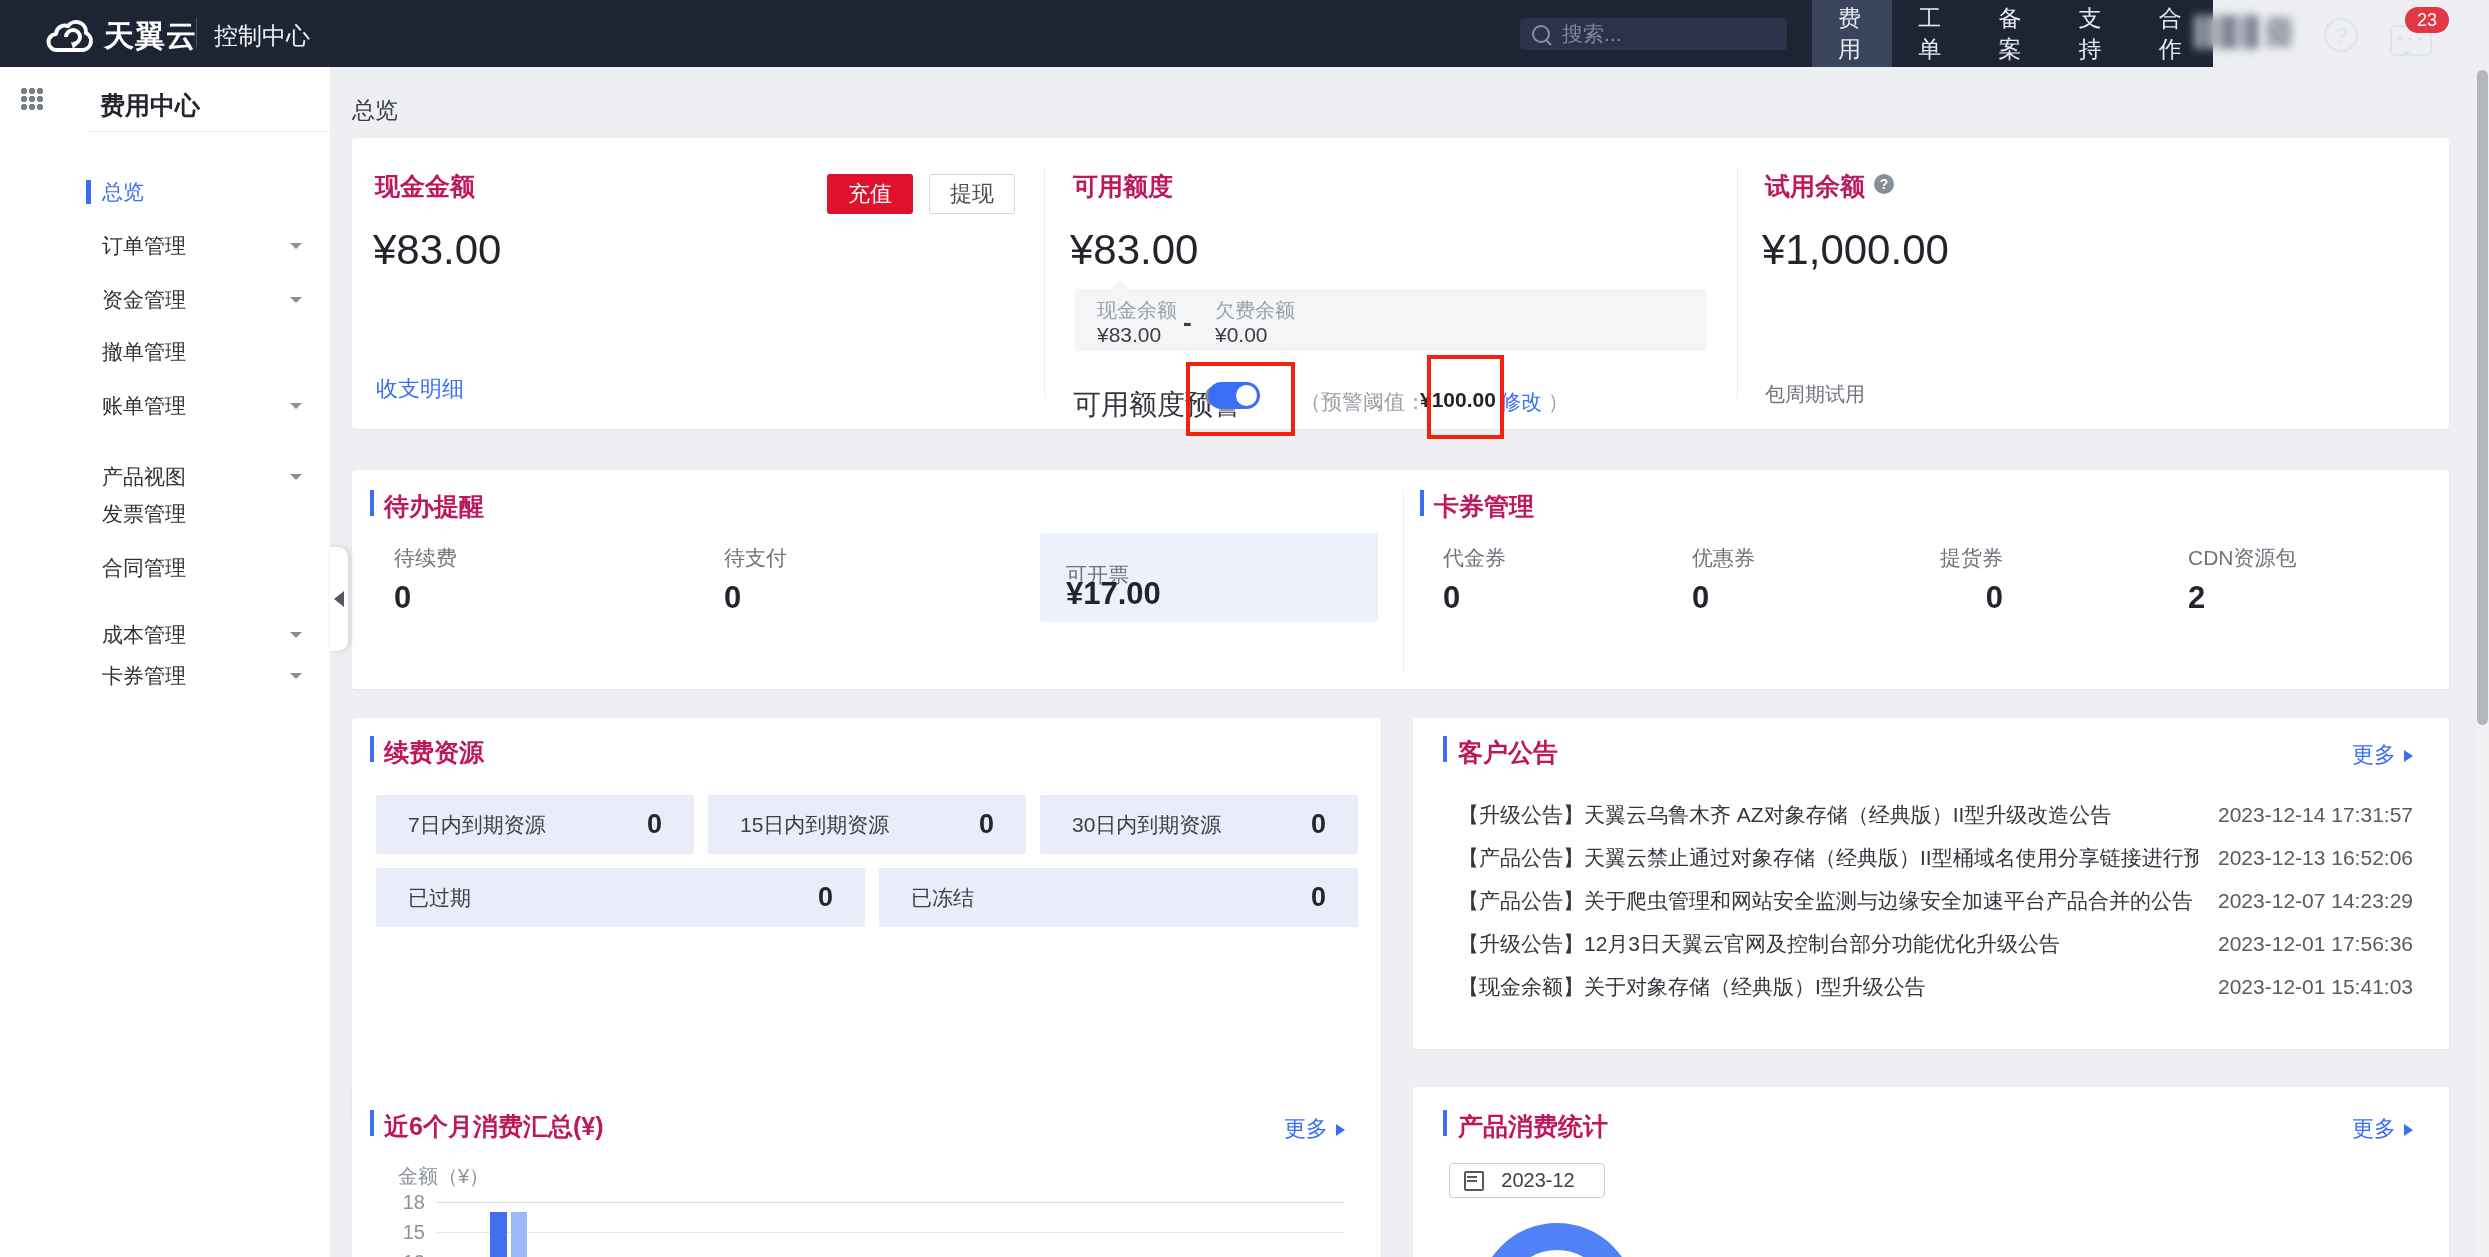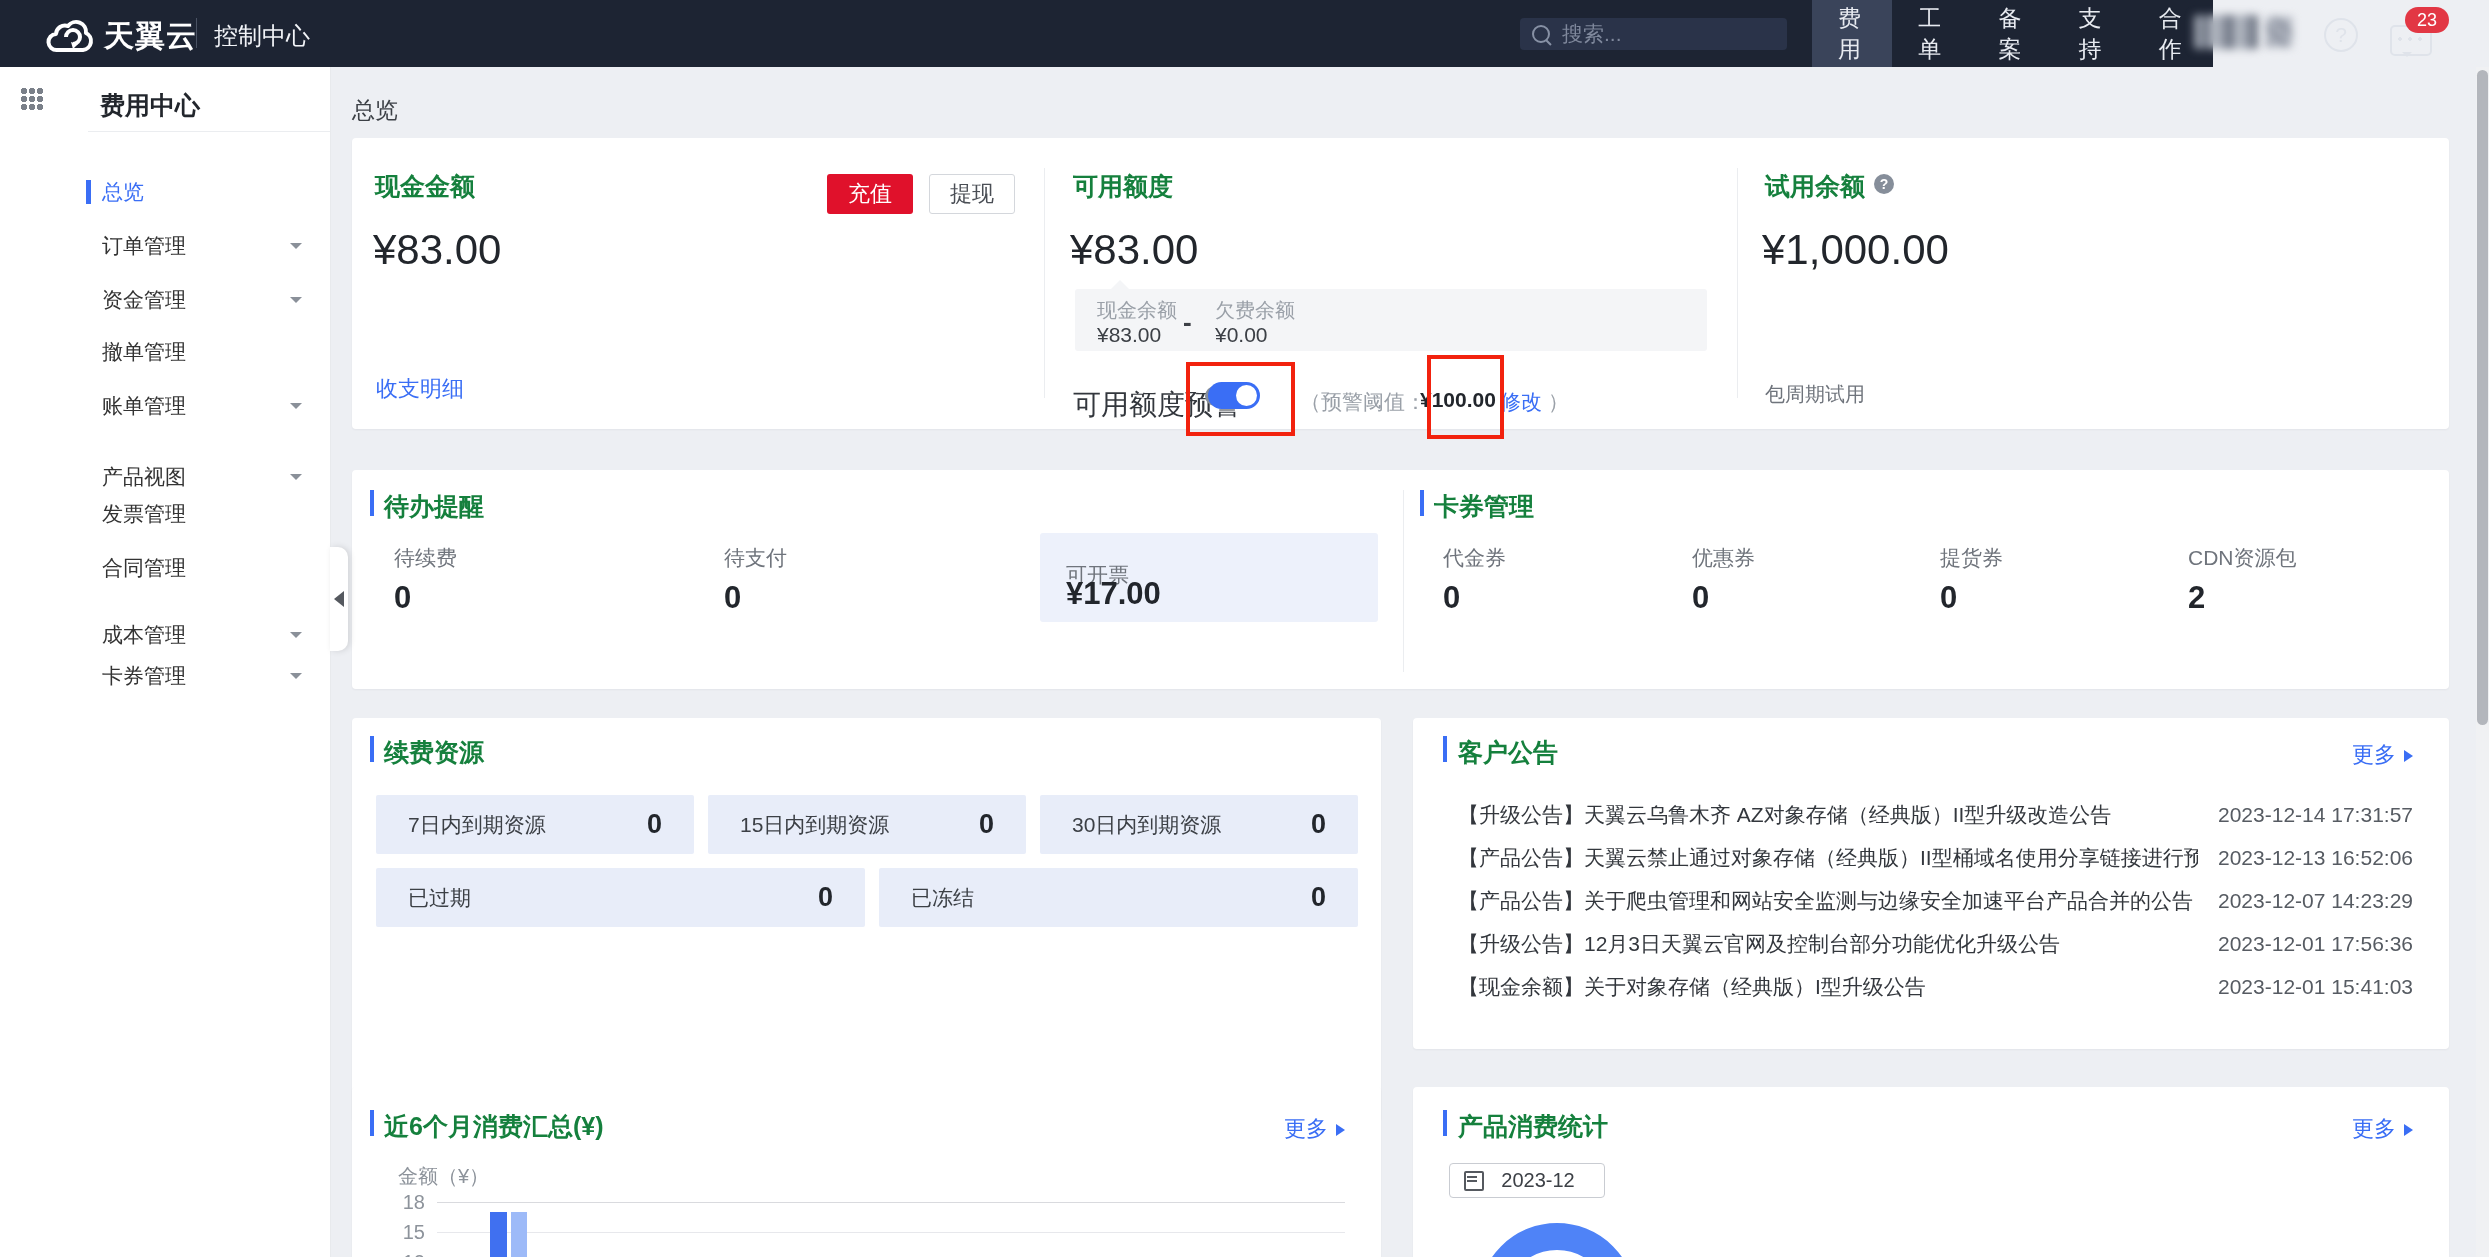--- a/index.html
+++ b/index.html
@@ -58,21 +58,21 @@
   
   .breadcrumb{position:absolute;left:352px;top:95px;font-size:23px;color:#3c4046;}
   .card{position:absolute;background:#fff;border-radius:4px;box-shadow:0 1px 2px rgba(31,41,55,.05);}
   .card-top{left:352px;top:138px;width:2097px;height:291px;}
   .card-row2{left:352px;top:470px;width:2097px;height:219px;}
   .card-renew{left:352px;top:718px;width:1029px;height:403px;}
   .card-annc{left:1413px;top:718px;width:1036px;height:331px;}
   .card-chart{left:352px;top:1087px;width:1029px;height:300px;}
   .card-product{left:1413px;top:1087px;width:1036px;height:300px;}
   .abs{position:absolute;}
-  .card-h{font-size:25px;font-weight:bold;color:#15803d;}
+  .card-h{font-size:25px;font-weight:bold;color:#be185d;}
   .amount-xl{font-size:42px;color:#22262c;}
   .muted{color:#9aa0a8;}
   .btn{display:flex;align-items:center;justify-content:center;font-size:22px;border-radius:3px;cursor:pointer;box-sizing:border-box;}
   .btn-red{background:#e0112b;color:#fff;}
   .btn-ghost{background:#fff;color:#4a4e55;border:1px solid #d4d7dc;}
   .link{color:#3a6ef5;cursor:pointer;}
   .vdiv{position:absolute;width:1px;background:#ebedf0;}
   .infobox{position:absolute;background:#f4f5f7;border-radius:3px;}
   .infobox .notch{position:absolute;left:36px;top:-9px;border:9px solid transparent;border-bottom-color:#f4f5f7;border-top:none;}
   .qmark{display:inline-flex;width:20px;height:20px;border-radius:50%;background:#868e9a;color:#fff;font-size:14px;font-weight:bold;
@@ -263,21 +263,21 @@
     <div class="abs card-h" style="left:1082px;top:20px;">卡券管理</div>
 
     <div class="abs" style="left:1091px;top:74px;">
       <div class="stat-label">代金券</div>
       <div class="stat-value" style="margin-top:8px;">0</div>
     </div>
     <div class="abs" style="left:1340px;top:74px;">
       <div class="stat-label">优惠券</div>
       <div class="stat-value" style="margin-top:8px;">0</div>
     </div>
-    <div class="abs" style="left:1588px;top:74px;">
+    <div class="abs" style="left:1588px;top:74px;text-align:right;">
       <div class="stat-label">提货券</div>
       <div class="stat-value" style="margin-top:8px;">0</div>
     </div>
     <div class="abs" style="left:1836px;top:74px;">
       <div class="stat-label">CDN资源包</div>
       <div class="stat-value" style="margin-top:8px;">2</div>
     </div>
   </div>
 
   <div class="card card-renew">

